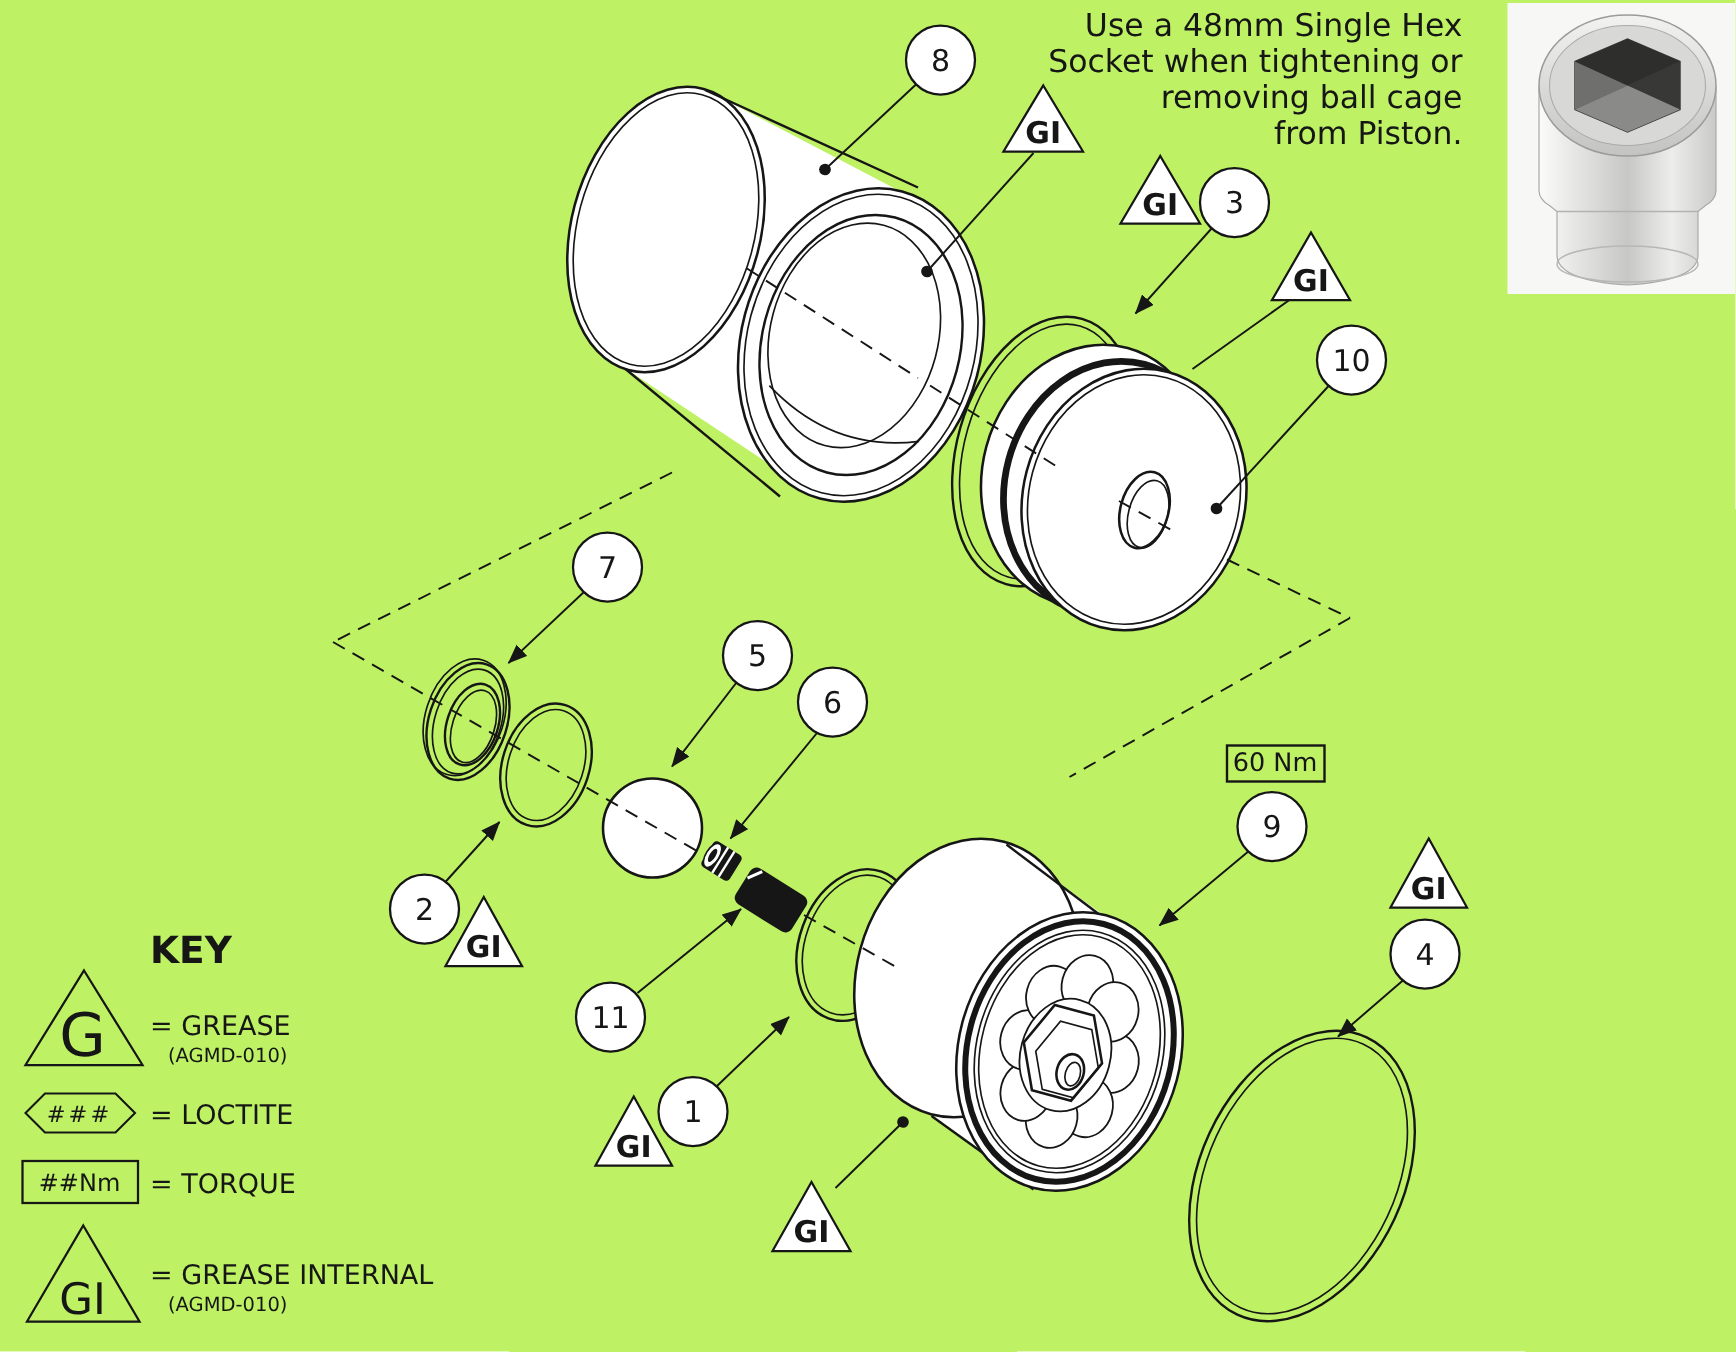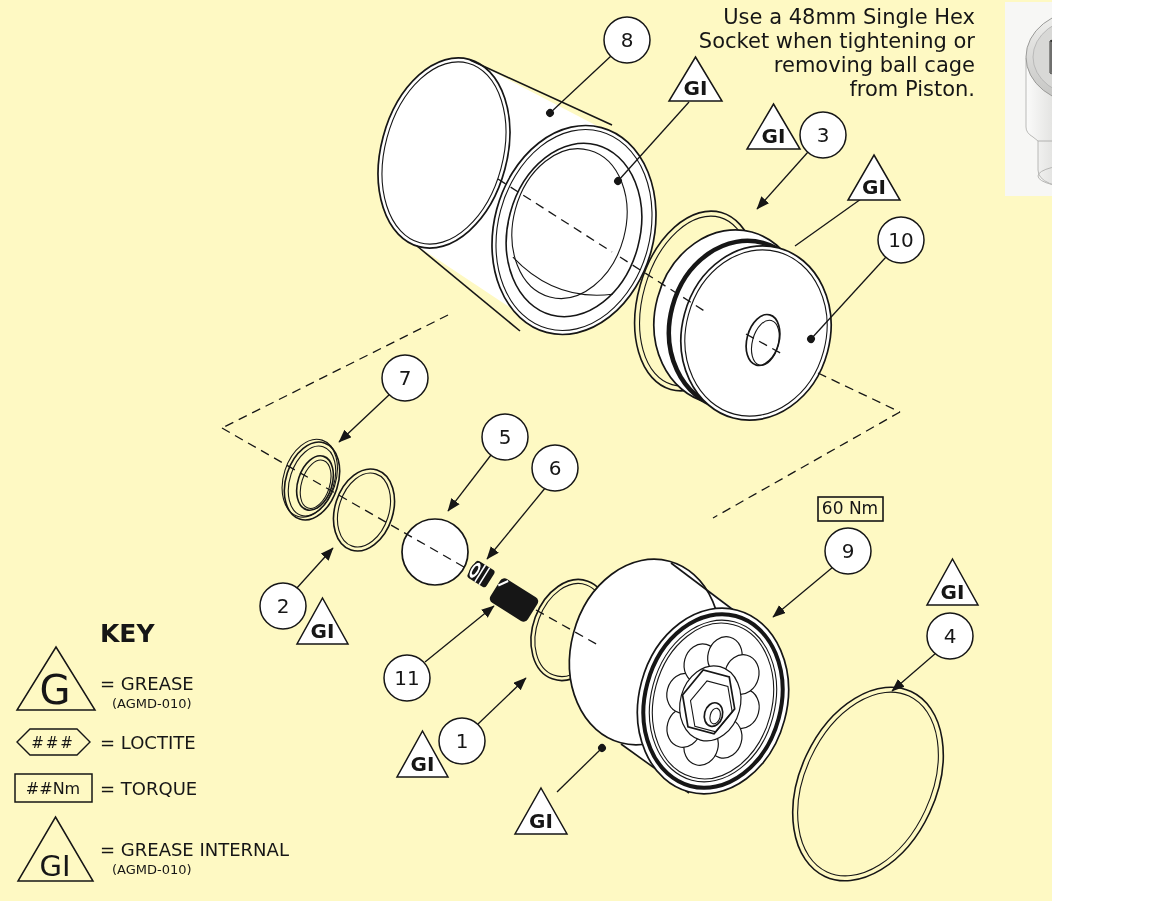--- a/index.html
+++ b/index.html
@@ -1,16 +1,16 @@
 <!DOCTYPE html>
 <html><head>
 <meta charset="utf-8">
 <style>
   html,body{margin:0;padding:0;background:#fff;}
-  .page{position:relative;width:1052px;height:901px;background:#fef9c3;overflow:hidden;
+  .page{position:relative;width:1157px;height:901px;background:#bef264;overflow:hidden;
         font-family:"DejaVu Sans",sans-serif;}
   svg{display:block}
   svg text{font-family:"DejaVu Sans",sans-serif;fill:#161616;}
   .ln{stroke:#161616;stroke-width:1.6;fill:none;}
   .lnthin{stroke:#161616;stroke-width:1.1;fill:none;}
   .wf{stroke:#161616;stroke-width:1.7;fill:#ffffff;}
   .wfthin{stroke:#161616;stroke-width:1.2;fill:#ffffff;}
   .dash{stroke:#161616;stroke-width:1.3;fill:none;stroke-dasharray:9 6;}
   .leader{stroke:#161616;stroke-width:1.3;fill:none;}
   .callout-circle{stroke:#161616;stroke-width:1.5;fill:#ffffff;}

